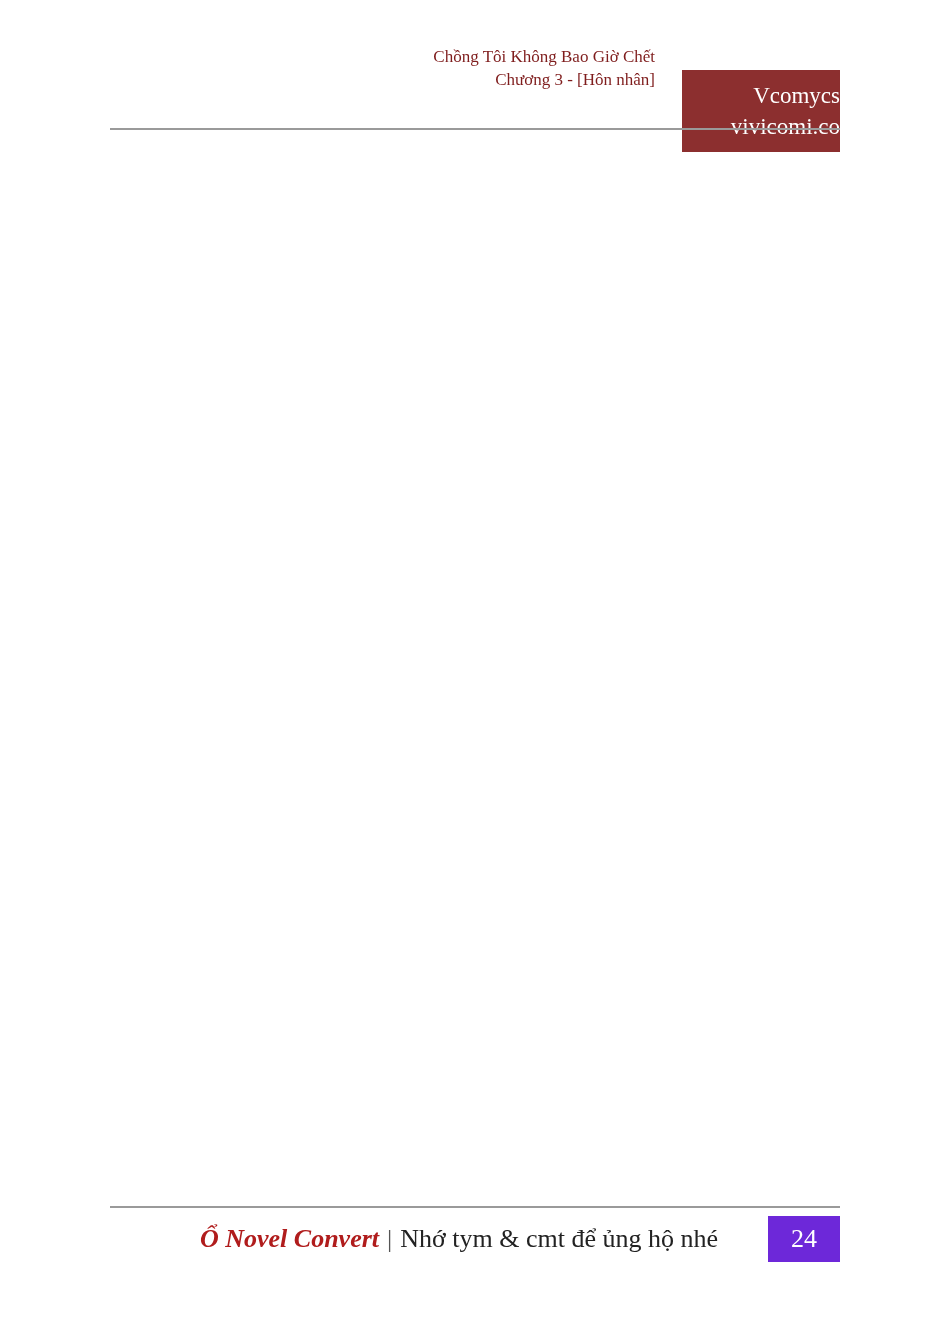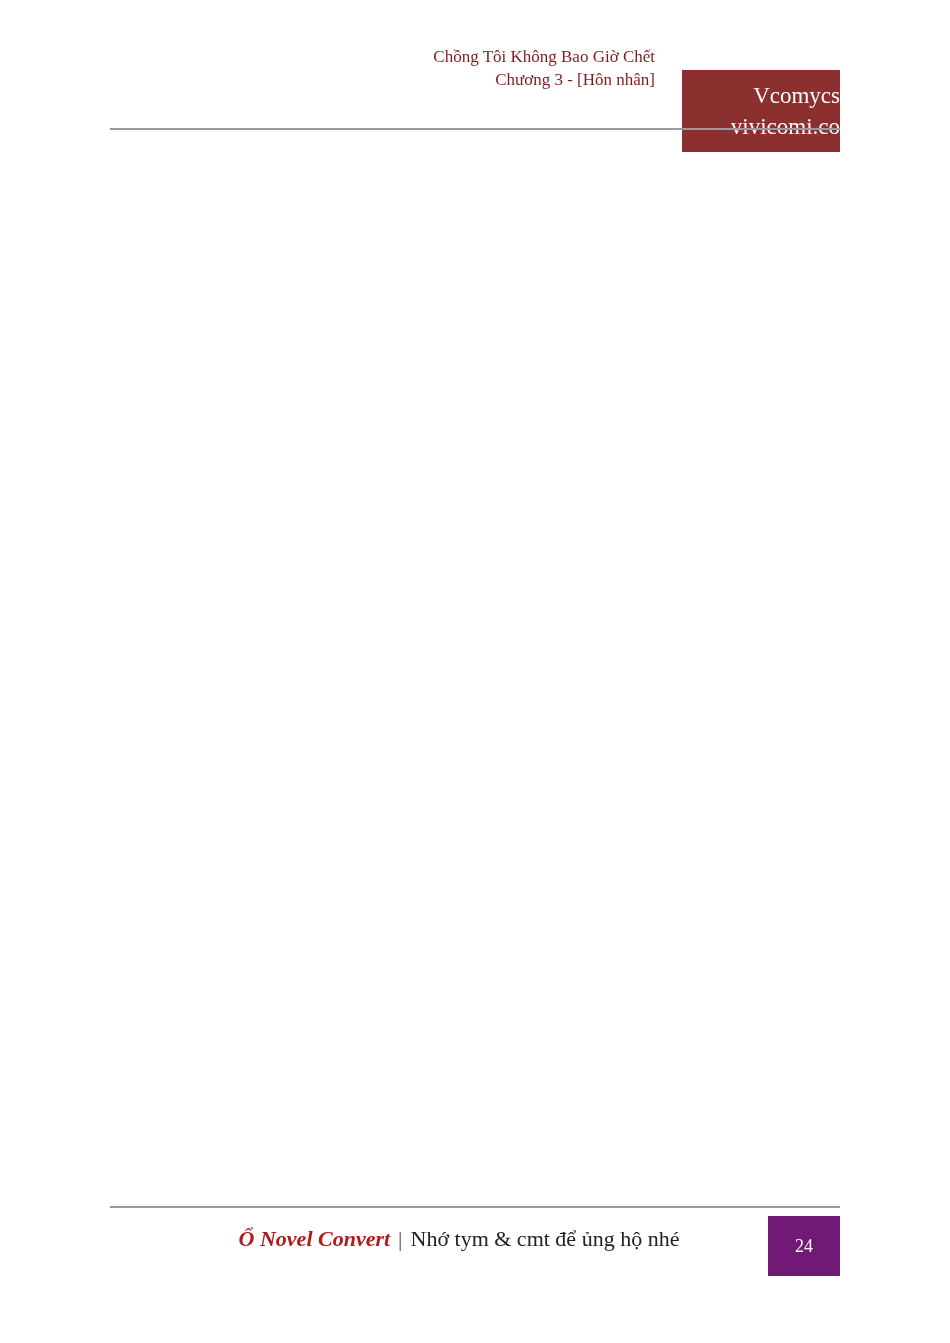--- a/index.html
+++ b/index.html
@@ -105,43 +105,43 @@
     width: 730px;
     height: 46px;
     display: flex;
     align-items: center;
     justify-content: center;
   }
   .footer-inner {
     display: flex;
     align-items: center;
     white-space: nowrap;
-    font-size: 22px;
+    font-size: 26px;
     font-family: "Liberation Serif", serif;
   }
   .footer-brand {
     color: #b01c1c;
     font-weight: bold;
     font-style: italic;
     margin-right: 8px;
   }
   .footer-sep {
     color: #555;
     margin-right: 8px;
   }
   .footer-note {
     color: #222;
     margin-right: 32px;
   }
   .page-number {
-    background: #701a75;
+    background: #6d28d9;
     color: #ffffff;
-    font-size: 18px;
+    font-size: 26px;
     width: 72px;
-    height: 60px;
+    height: 46px;
     display: flex;
     align-items: center;
     justify-content: center;
     position: absolute;
     right: 0;
     top: 0;
   }
 
   
   .bottom-bar {

